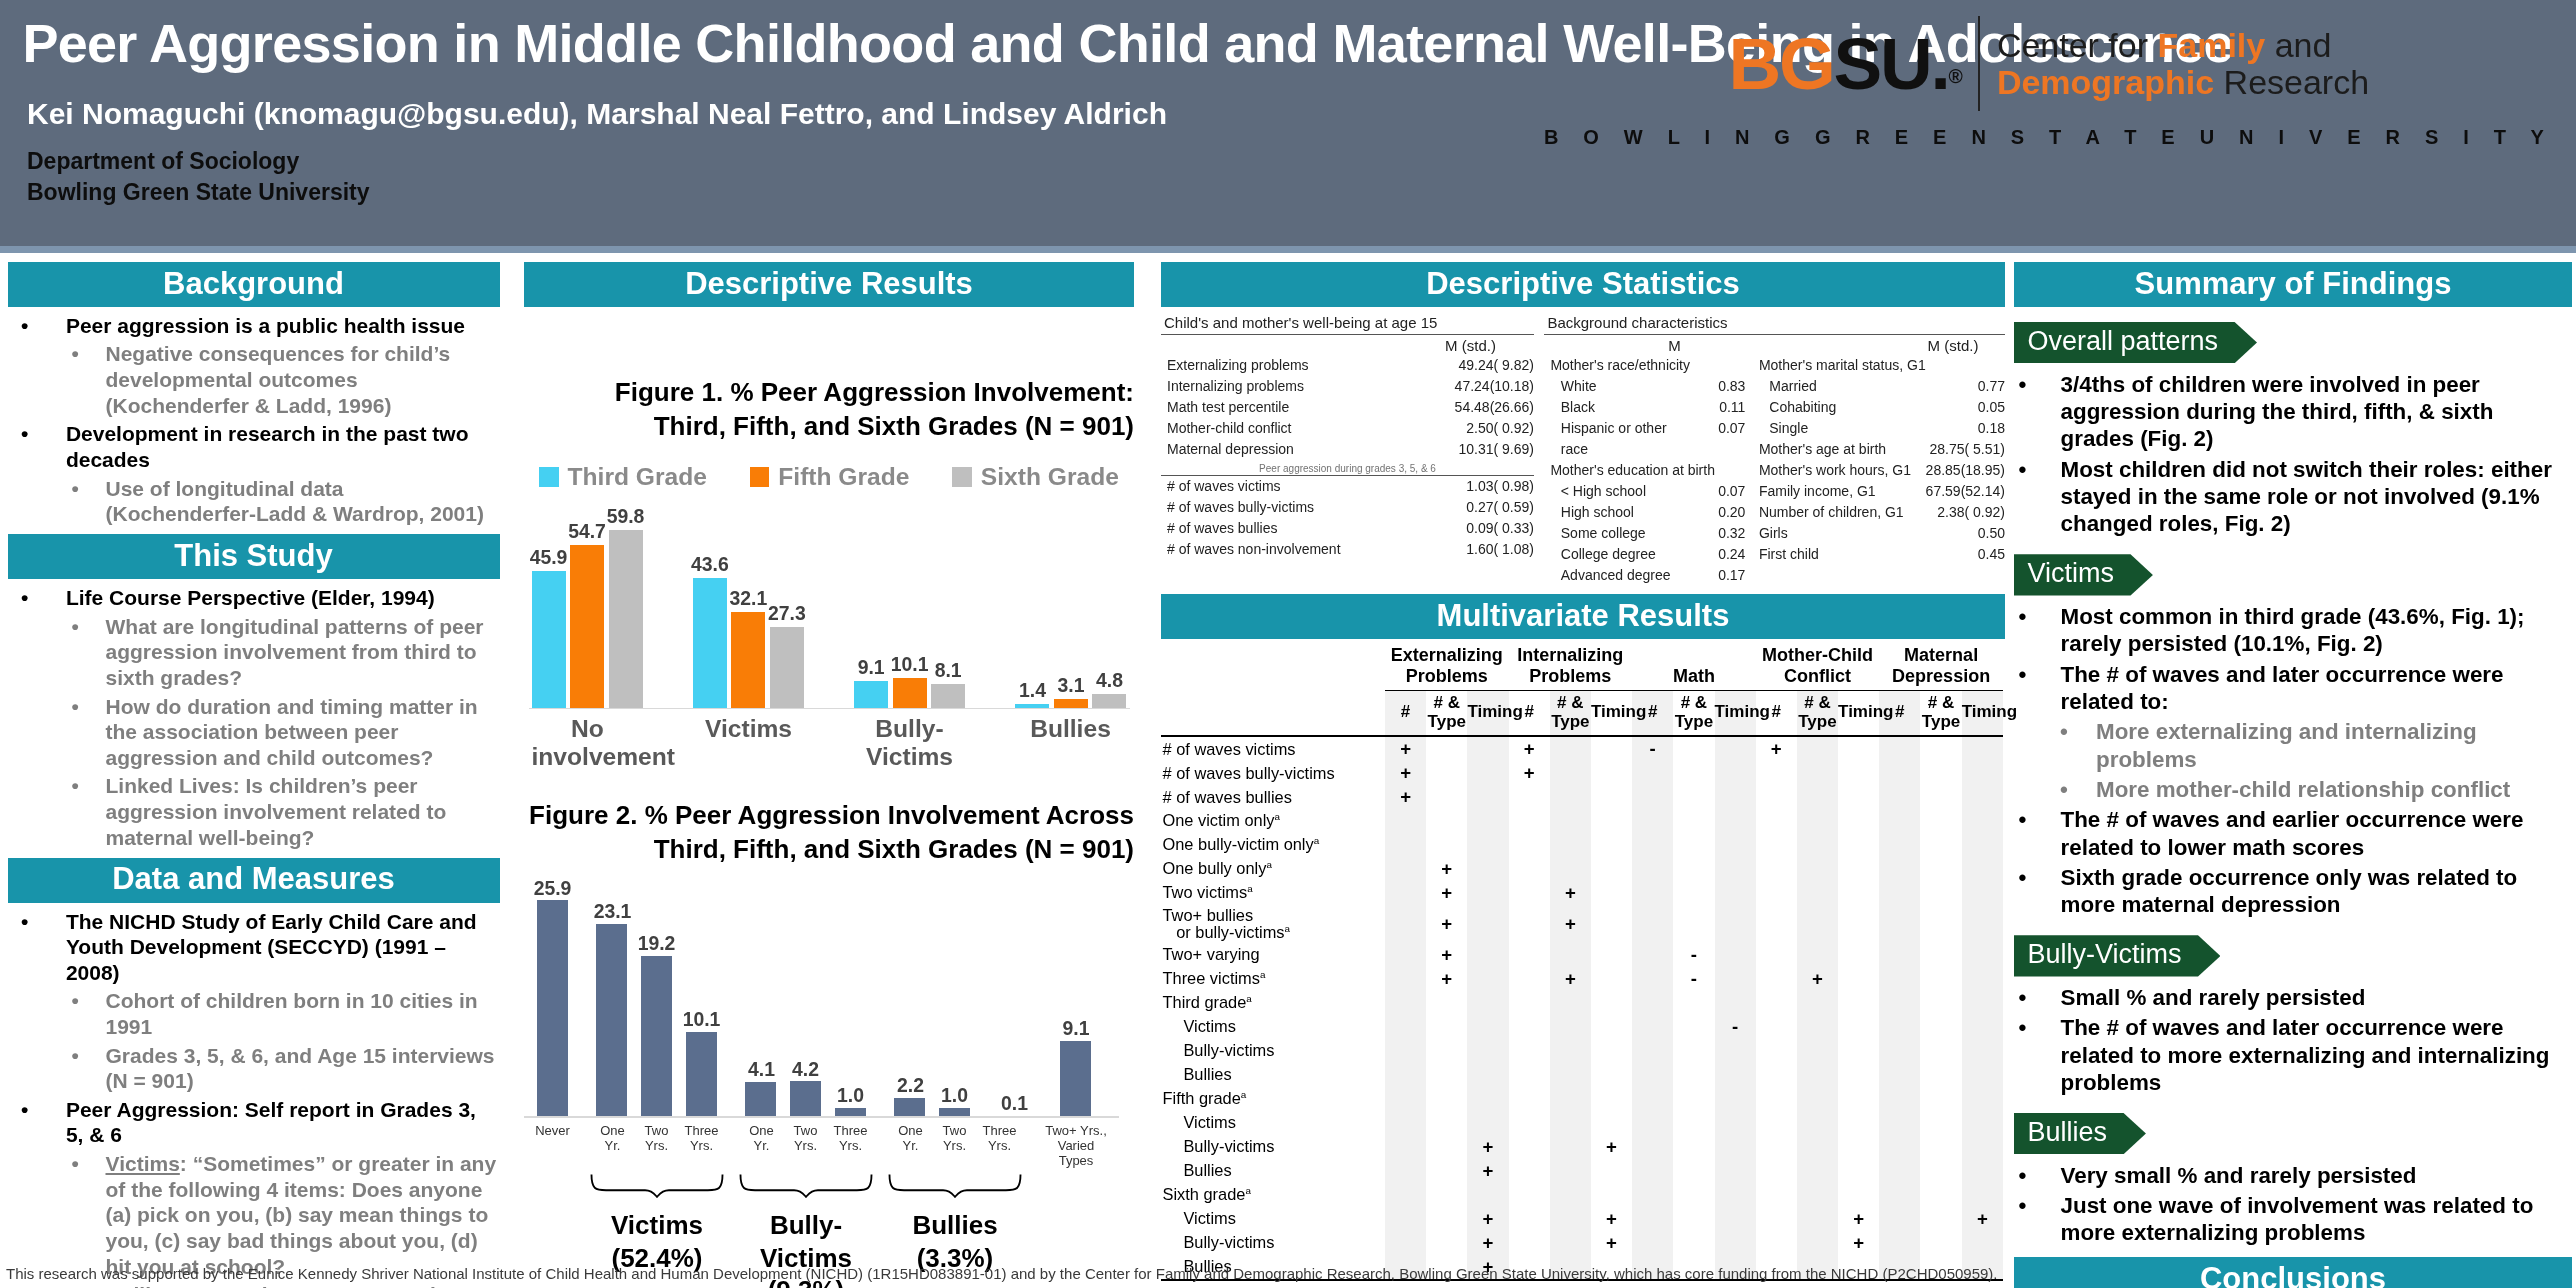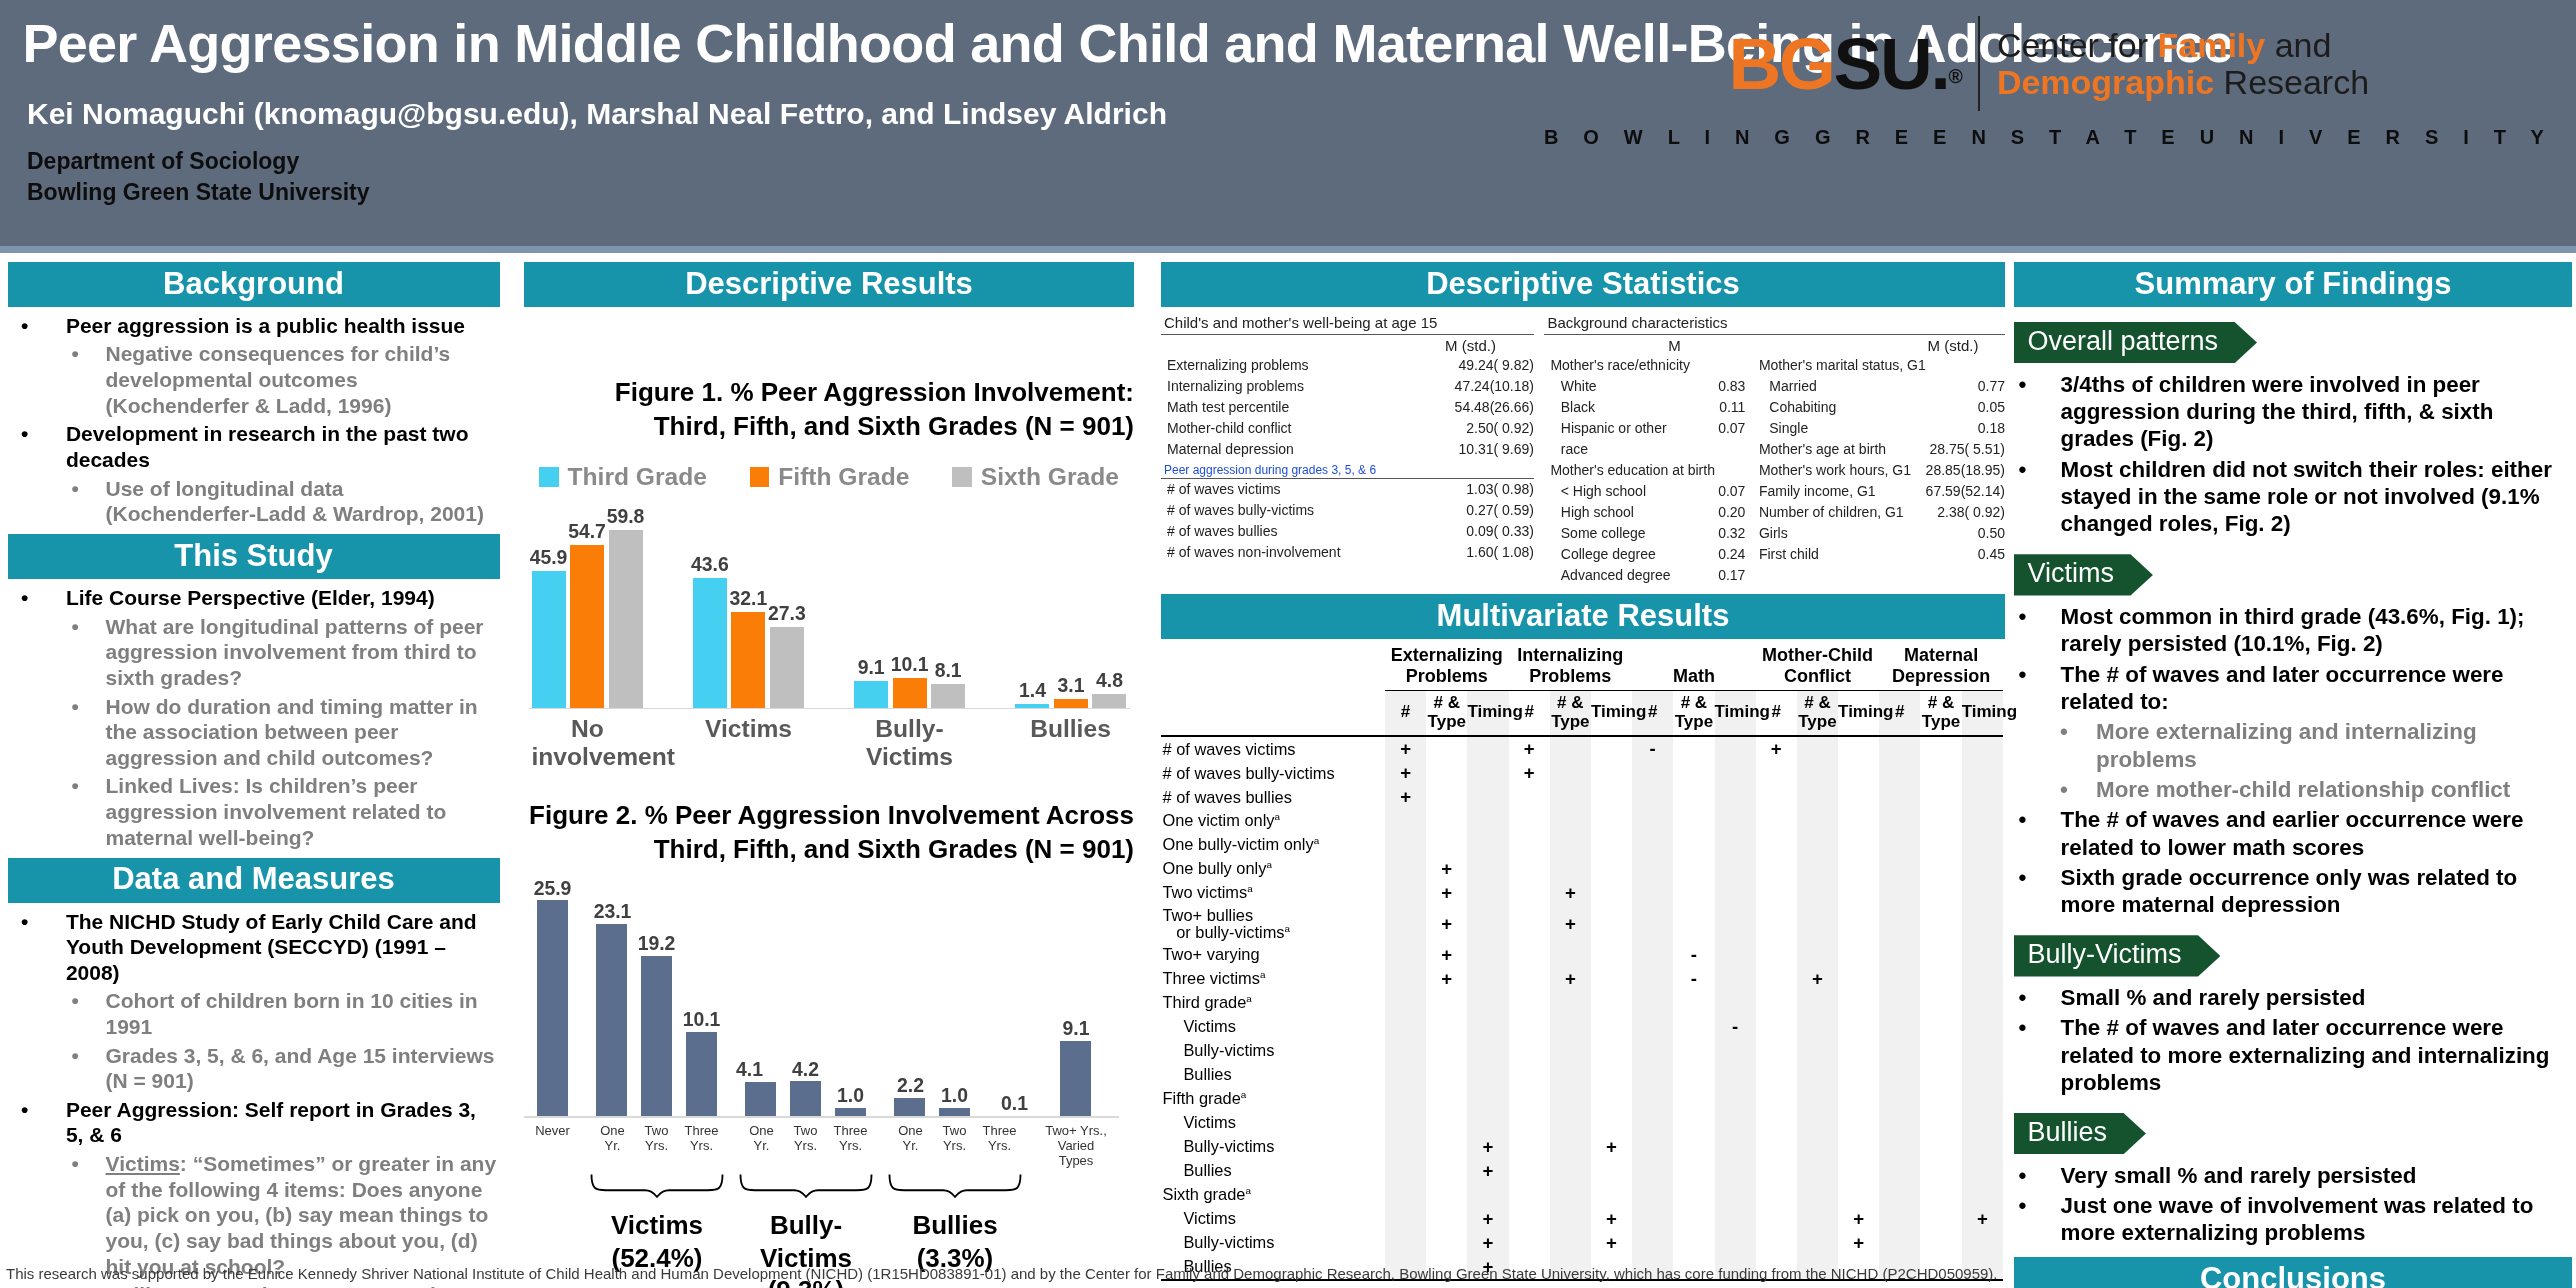--- a/index.html
+++ b/index.html
@@ -82,21 +82,21 @@
     line-height:1.25;white-space:pre-line;}
 
   
   .ds-wrap{display:flex;gap:10.4px;margin-top:1.5px;}
   #ds-left{width:373px;flex:none;}
   #ds-bg{flex:1;}
   .ds-bgrow{display:flex;gap:7.5px;}
   #ds-mid{width:201px;flex:none;}
   #ds-right{flex:1;}
   .ds-header{font-size:15px;color:#222;border-bottom:1.5px solid #555;padding:1.5px 3px 3px;}
-  .ds-sub{font-size:12px;color:#1d4ed8;border-bottom:1.5px solid #555;padding:2.2px 3px 1.5px;}
+  .ds-sub{font-size:10px;color:#737373;border-bottom:1.5px solid #555;padding:2.2px 3px 1.5px;text-align:center;}
   .ds-row{display:flex;font-size:14px;line-height:1.5;color:#222;}
   .ds-l{flex:1;padding-left:6px;}
   .ds-l.ind{padding-left:16.4px;}
   .ds-v{text-align:right;white-space:pre;flex:none;}
   #ds-left .ds-v{width:127px;}
   #ds-mid .ds-v{width:48px;}
   #ds-right .ds-v{width:92px;}
   .ds-colhead{display:flex;font-size:15px;color:#222;padding:1.5px 0;}
   .ds-colhead .sp{flex:1;}
   .ds-colhead .mh{text-align:center;flex:none;}
@@ -319,21 +319,21 @@
 Yr.</div>
         <div class="f2bar" style="left: 117px; top: 84px; height: 160px;"></div>
         <div class="f2val" style="left: 110px; width: 45px; top: 60px;">19.2</div>
         <div class="f2tick" style="left: 110px; width: 45px; top: 252px;">Two
 Yrs.</div>
         <div class="f2bar" style="left: 162px; top: 160px; height: 84px;"></div>
         <div class="f2val" style="left: 155px; width: 45px; top: 136px;">10.1</div>
         <div class="f2tick" style="left: 155px; width: 45px; top: 252px;">Three
 Yrs.</div>
         <div class="f2bar" style="left: 221px; top: 210px; height: 34px;"></div>
-        <div class="f2val" style="left: 203px; width: 45px; top: 186px;">4.1</div>
+        <div class="f2val" style="left: 215px; width: 45px; top: 186px;">4.1</div>
         <div class="f2tick" style="left: 215px; width: 45px; top: 252px;">One
 Yr.</div>
         <div class="f2bar" style="left: 266px; top: 209px; height: 35px;"></div>
         <div class="f2val" style="left: 259px; width: 45px; top: 186px;">4.2</div>
         <div class="f2tick" style="left: 259px; width: 45px; top: 252px;">Two
 Yrs.</div>
         <div class="f2bar" style="left: 311px; top: 236px; height: 8.3px;"></div>
         <div class="f2val" style="left: 304px; width: 45px; top: 212px;">1.0</div>
         <div class="f2tick" style="left: 304px; width: 45px; top: 252px;">Three
 Yrs.</div>

